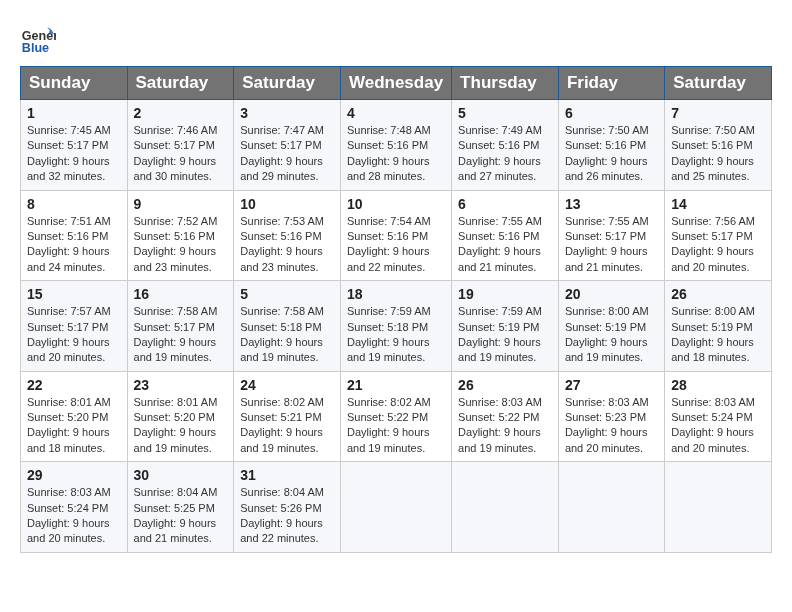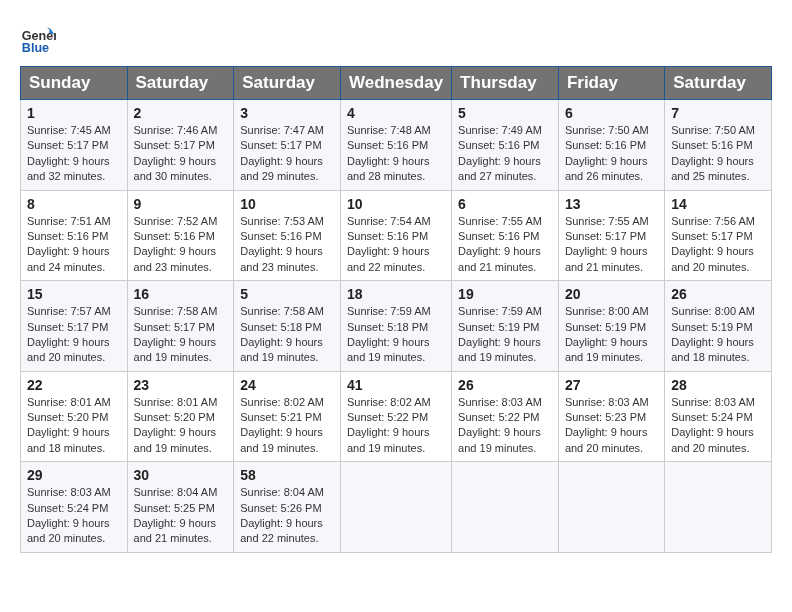--- a/index.html
+++ b/index.html
@@ -311,21 +311,21 @@
       </td>
         <td>
         <span class="day-number">24</span>
         <div class="day-info">
           Sunrise: 8:02 AM<br>
           Sunset: 5:21 PM<br>
           Daylight: 9 hours and 19 minutes.
         </div>
       </td>
         <td>
-        <span class="day-number">41</span>
+        <span class="day-number">21</span>
         <div class="day-info">
           Sunrise: 8:02 AM<br>
           Sunset: 5:22 PM<br>
           Daylight: 9 hours and 19 minutes.
         </div>
       </td>
         <td>
         <span class="day-number">26</span>
         <div class="day-info">
           Sunrise: 8:03 AM<br>
@@ -361,21 +361,21 @@
       </td>
         <td>
         <span class="day-number">30</span>
         <div class="day-info">
           Sunrise: 8:04 AM<br>
           Sunset: 5:25 PM<br>
           Daylight: 9 hours and 21 minutes.
         </div>
       </td>
         <td>
-        <span class="day-number">58</span>
+        <span class="day-number">31</span>
         <div class="day-info">
           Sunrise: 8:04 AM<br>
           Sunset: 5:26 PM<br>
           Daylight: 9 hours and 22 minutes.
         </div>
       </td>
         <td class="empty-cell"></td>
         <td class="empty-cell"></td>
         <td class="empty-cell"></td>
         <td class="empty-cell"></td>

